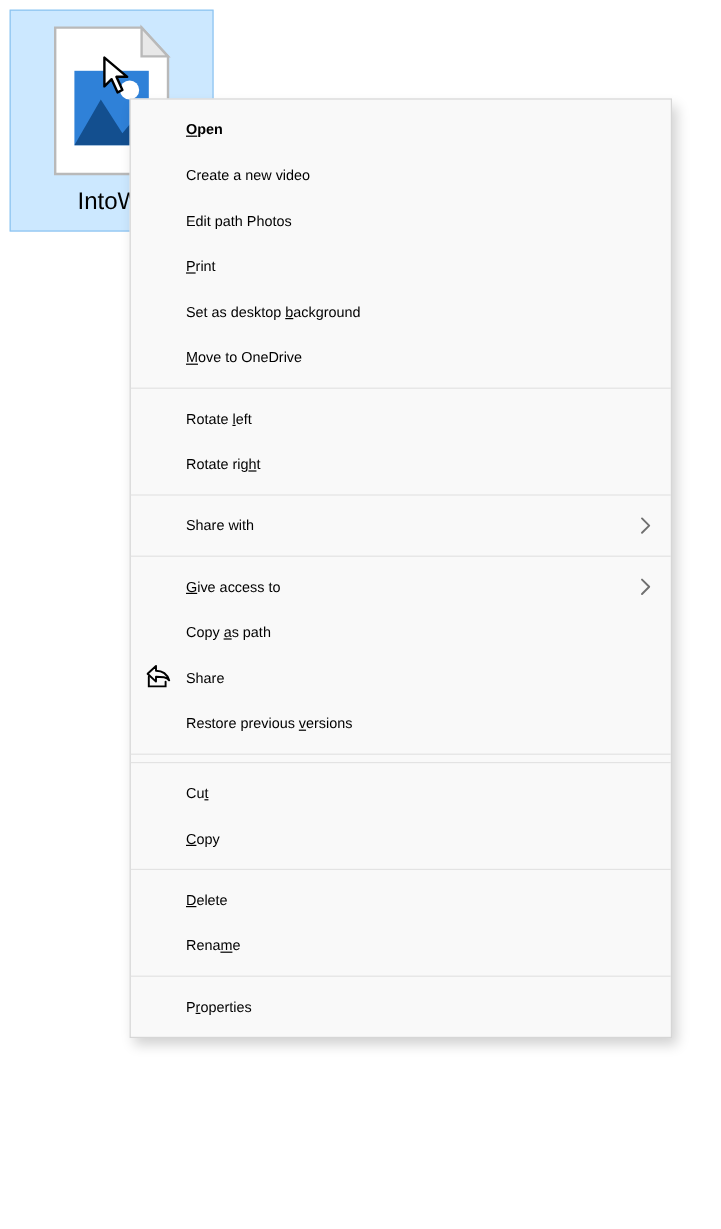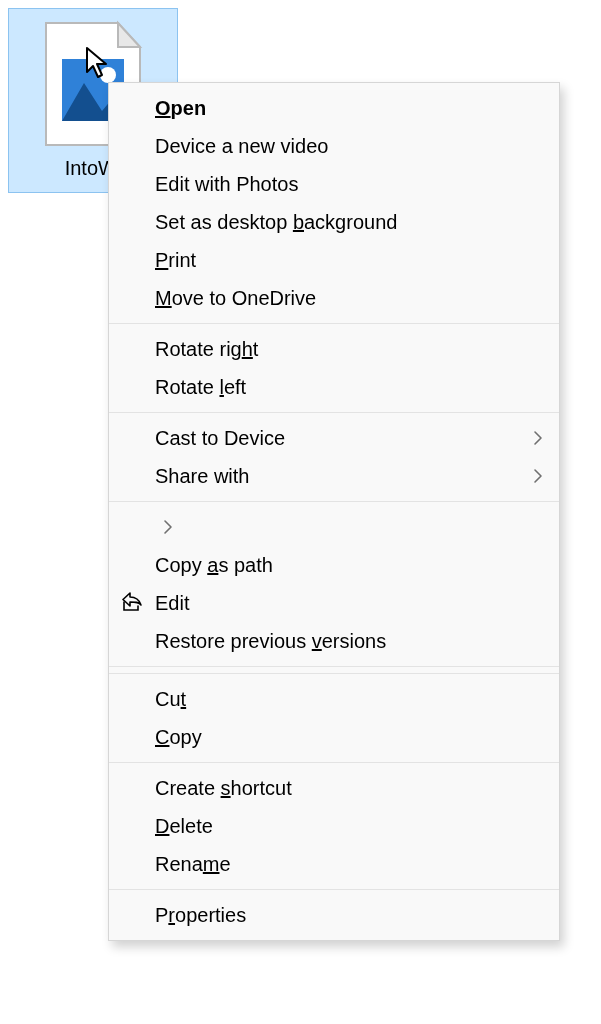--- a/index.html
+++ b/index.html
@@ -71,21 +71,21 @@
   .menu-item .gutter {
     width: 46px;
     display: flex;
     align-items: center;
     justify-content: center;
     flex-shrink: 0;
   }
   .menu-item .label {
     flex: 1;
     white-space: nowrap;
-    font-size: 20px;
+    font-size: 12px;
     line-height: 1;
   }
   .menu-item .label.bold { font-weight: 700; }
   .menu-item .chevron {
     width: 18px;
     display: flex;
     align-items: center;
     justify-content: flex-end;
     color: #6a6a6a;
   }
@@ -124,95 +124,87 @@
 </div>
 
 <div class="context-menu" id="context-menu">
     <div class="menu-item">
       <div class="gutter"></div>
       <div class="label bold"><span class="ul">O</span>pen</div>
       <div class="chevron"></div>
     </div>
     <div class="menu-item">
       <div class="gutter"></div>
-      <div class="label">Device a new video</div>
-      <div class="chevron"></div>
-    </div>
-    <div class="menu-item">
-      <div class="gutter"></div>
-      <div class="label">Edit with Photos</div>
+      <div class="label">Create a new video</div>
+      <div class="chevron"></div>
+    </div>
+    <div class="menu-item">
+      <div class="gutter"></div>
+      <div class="label">Edit path Photos</div>
+      <div class="chevron"></div>
+    </div>
+    <div class="menu-item">
+      <div class="gutter"></div>
+      <div class="label"><span class="ul">P</span>rint</div>
       <div class="chevron"></div>
     </div>
     <div class="menu-item">
       <div class="gutter"></div>
       <div class="label">Set as desktop <span class="ul">b</span>ackground</div>
       <div class="chevron"></div>
     </div>
     <div class="menu-item">
       <div class="gutter"></div>
-      <div class="label"><span class="ul">P</span>rint</div>
-      <div class="chevron"></div>
-    </div>
-    <div class="menu-item">
-      <div class="gutter"></div>
       <div class="label"><span class="ul">M</span>ove to OneDrive</div>
       <div class="chevron"></div>
     </div>
     <div class="separator"></div>
     <div class="menu-item">
       <div class="gutter"></div>
+      <div class="label">Rotate <span class="ul">l</span>eft</div>
+      <div class="chevron"></div>
+    </div>
+    <div class="menu-item">
+      <div class="gutter"></div>
       <div class="label">Rotate rig<span class="ul">h</span>t</div>
       <div class="chevron"></div>
     </div>
-    <div class="menu-item">
-      <div class="gutter"></div>
-      <div class="label">Rotate <span class="ul">l</span>eft</div>
-      <div class="chevron"></div>
-    </div>
-    <div class="separator"></div>
-    <div class="menu-item">
-      <div class="gutter"></div>
-      <div class="label">Cast to Device</div>
-      <div class="chevron">
-        <svg width="10" height="16" viewBox="0 0 10 16">
-          <polyline points="2,2 8,8 2,14" fill="none" stroke="#707070" stroke-width="1.6" stroke-linecap="round" stroke-linejoin="round"></polyline>
-        </svg>
-      </div>
-    </div>
+    <div class="separator"></div>
     <div class="menu-item">
       <div class="gutter"></div>
       <div class="label">Share with</div>
       <div class="chevron">
         <svg width="10" height="16" viewBox="0 0 10 16">
           <polyline points="2,2 8,8 2,14" fill="none" stroke="#707070" stroke-width="1.6" stroke-linecap="round" stroke-linejoin="round"></polyline>
         </svg>
       </div>
     </div>
     <div class="separator"></div>
     <div class="menu-item">
       <div class="gutter"></div>
+      <div class="label"><span class="ul">G</span>ive access to</div>
       <div class="chevron">
         <svg width="10" height="16" viewBox="0 0 10 16">
           <polyline points="2,2 8,8 2,14" fill="none" stroke="#707070" stroke-width="1.6" stroke-linecap="round" stroke-linejoin="round"></polyline>
         </svg>
       </div>
     </div>
     <div class="menu-item">
       <div class="gutter"></div>
       <div class="label">Copy <span class="ul">a</span>s path</div>
       <div class="chevron"></div>
     </div>
     <div class="menu-item">
       <div class="gutter">
         <svg width="24" height="22" viewBox="0 0 24 22">
           <path d="M4 10 V18 H18 V14" fill="none" stroke="#000" stroke-width="1.6" stroke-linecap="round"></path>
           <path d="M10 3 C14 3 19 5 21 11 C19 8 15 8 10 8 V12 L3 5.5 L10 -1 Z" transform="translate(0,2)" fill="none" stroke="#000" stroke-width="1.6" stroke-linejoin="round" stroke-linecap="round"></path>
         </svg>
       </div>
-      <div class="label">Edit</div>
+      <div class="label">Share</div>
       <div class="chevron"></div>
     </div>
     <div class="menu-item">
       <div class="gutter"></div>
       <div class="label">Restore previous <span class="ul">v</span>ersions</div>
       <div class="chevron"></div>
     </div>
     <div class="separator"></div>
     <div class="separator"></div>
     <div class="menu-item">
@@ -221,25 +213,20 @@
       <div class="chevron"></div>
     </div>
     <div class="menu-item">
       <div class="gutter"></div>
       <div class="label"><span class="ul">C</span>opy</div>
       <div class="chevron"></div>
     </div>
     <div class="separator"></div>
     <div class="menu-item">
       <div class="gutter"></div>
-      <div class="label">Create <span class="ul">s</span>hortcut</div>
-      <div class="chevron"></div>
-    </div>
-    <div class="menu-item">
-      <div class="gutter"></div>
       <div class="label"><span class="ul">D</span>elete</div>
       <div class="chevron"></div>
     </div>
     <div class="menu-item">
       <div class="gutter"></div>
       <div class="label">Rena<span class="ul">m</span>e</div>
       <div class="chevron"></div>
     </div>
     <div class="separator"></div>
     <div class="menu-item">

